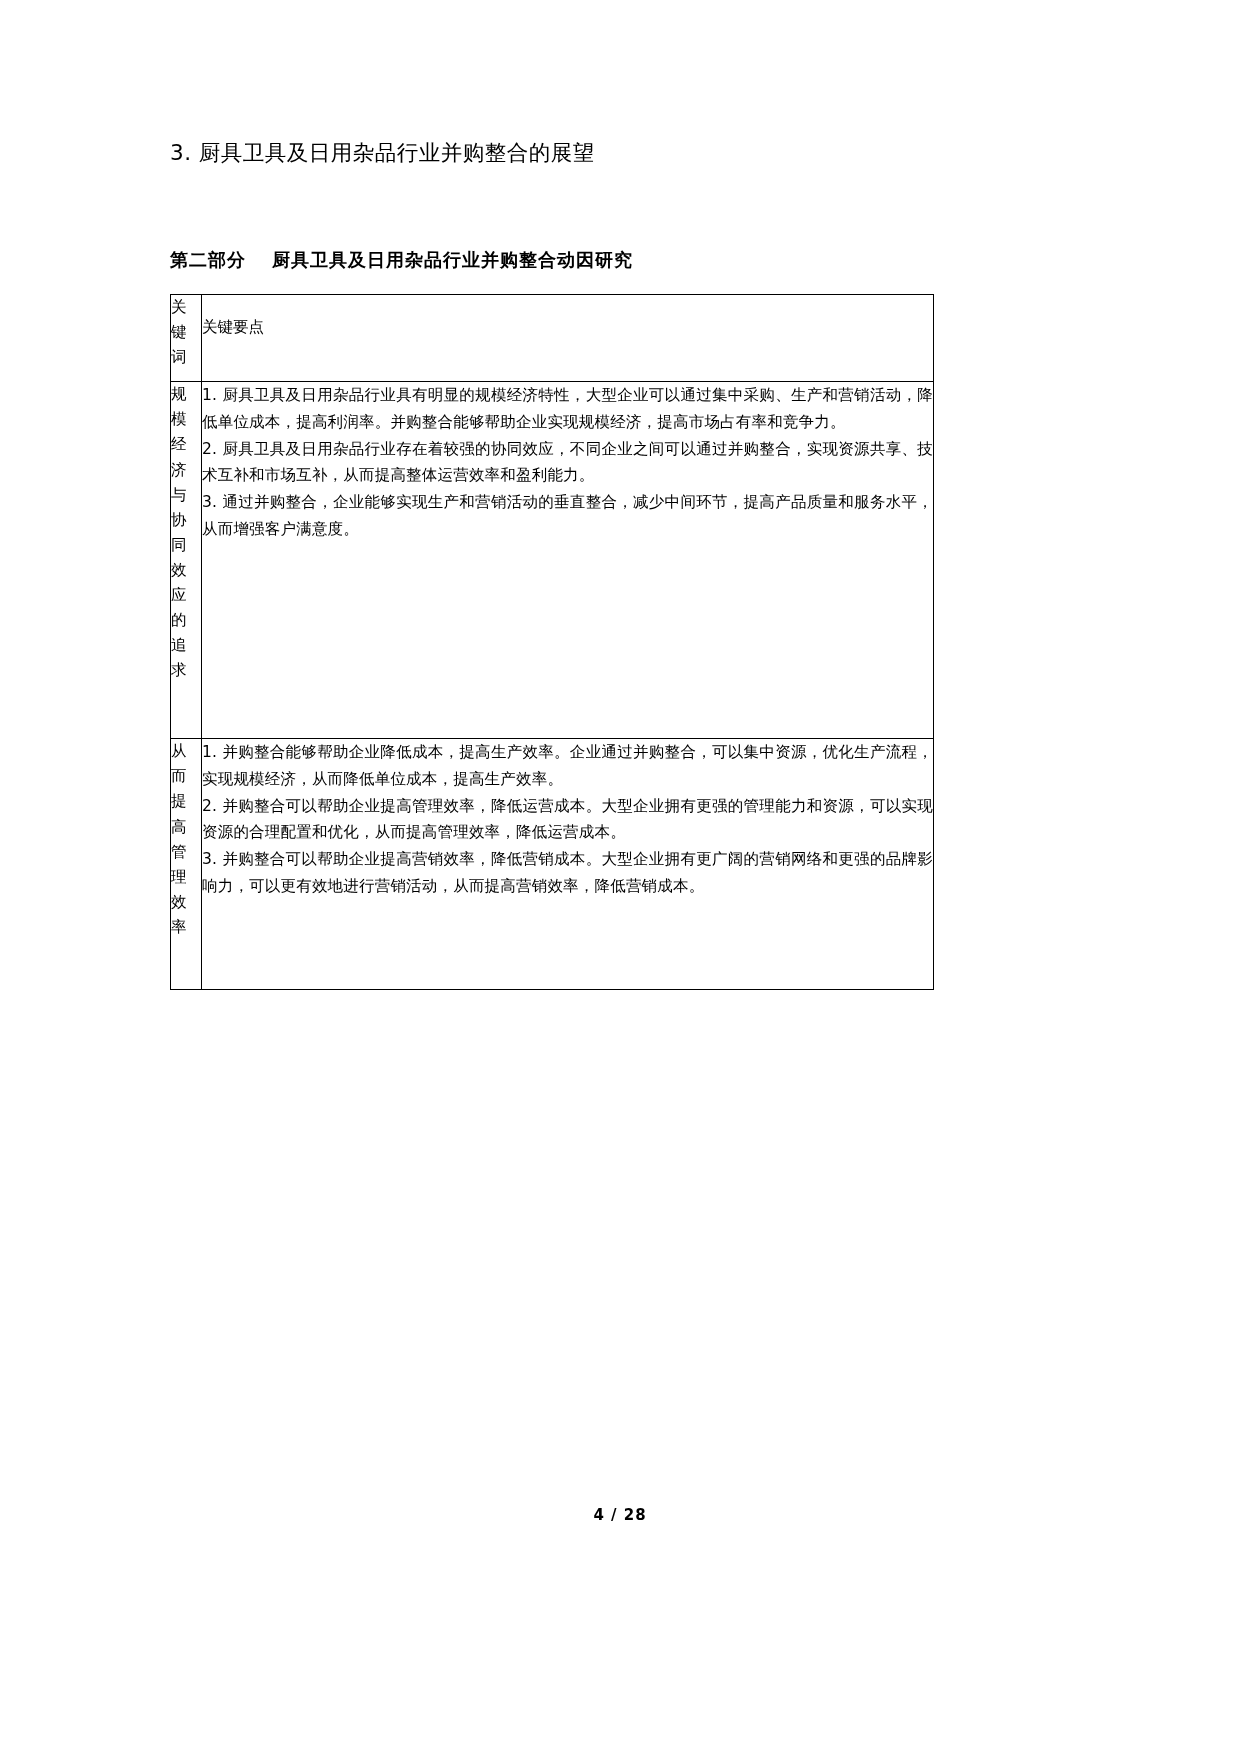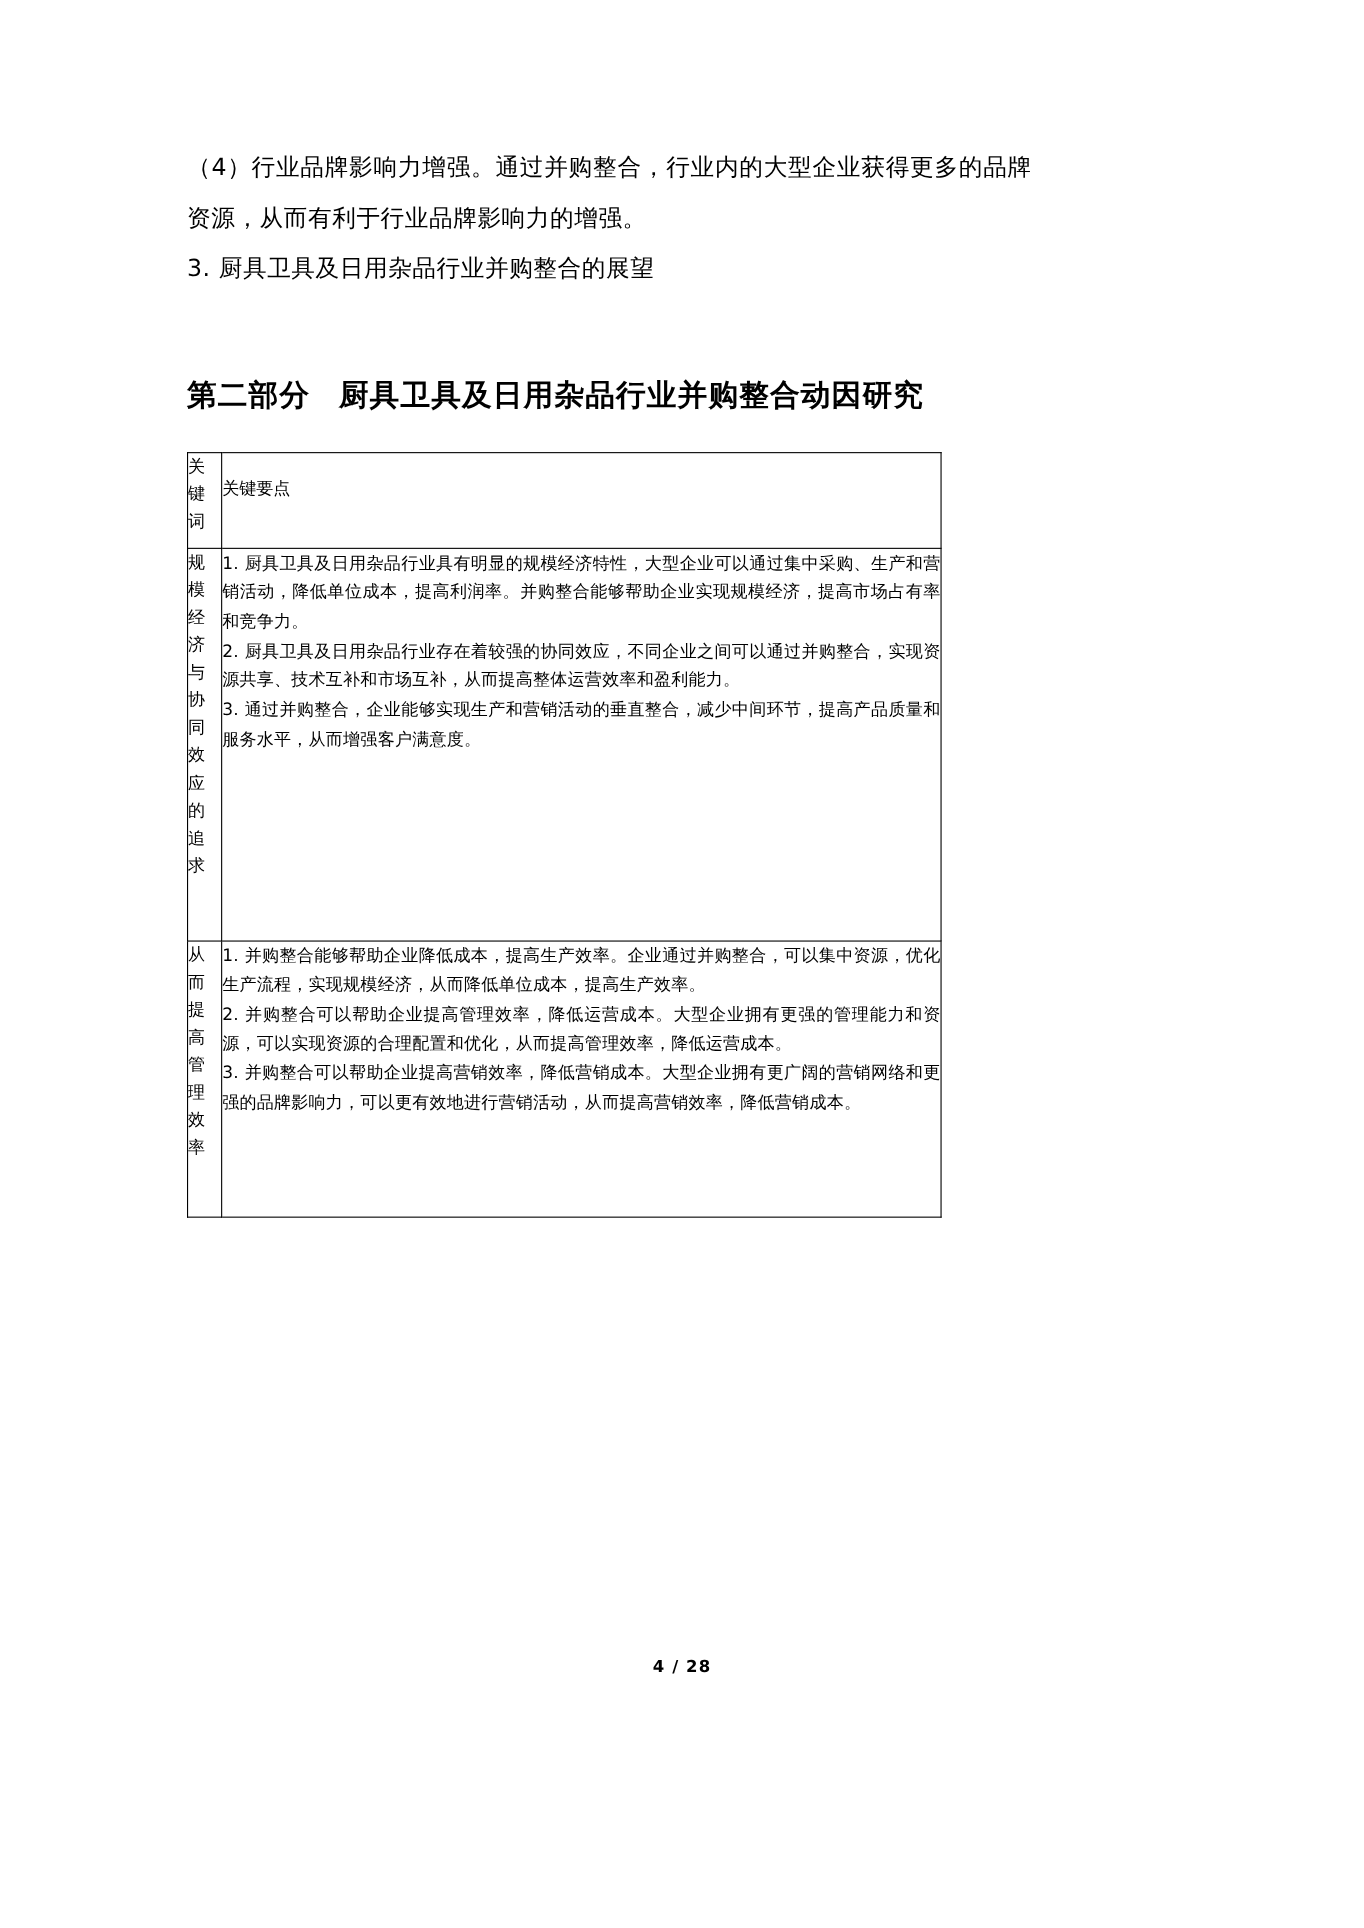--- a/index.html
+++ b/index.html
@@ -30,37 +30,37 @@
     text-align: justify;
     margin: 0;
   }
   .heading-num {
     font-size: 21.5px;
     line-height: 2.15;
     letter-spacing: 0.5px;
     margin: 0;
   }
   .section-title {
-    font-size: 27px;
+    font-size: 18px;
     font-weight: bold;
     letter-spacing: 1px;
     margin: 0;
     padding-top: 72px;
     padding-bottom: 22px;
     text-align: left;
   }
   .section-title .sp {
     display: inline-block;
     width: 26px;
   }
   table.kt {
     border-collapse: collapse;
-    width: 686px;
+    width: 764px;
     table-layout: fixed;
-    margin-top: 12px;
+    margin-top: 0;
   }
   table.kt td {
     border: 1px solid #000000;
     vertical-align: top;
     padding: 0;
   }
   td.kcol {
     width: 30px;
     padding: 10px 4px 10px 6px;
   }
@@ -101,21 +101,20 @@
     letter-spacing: 1px;
   }
 </style>
 </head>
 <body>
 
 <div class="page">
 
   <div class="content">
 
-    <p class="para">（4）行业品牌影响力增强。通过并购整合，行业内的大型企业获得更多的品牌资源，从而有利于行业品牌影响力的增强。</p>
 
     <p class="heading-num">3. 厨具卫具及日用杂品行业并购整合的展望</p>
 
 
     <h2 class="section-title">
       <span>第二部分</span><span class="sp"></span><span>厨具卫具及日用杂品行业并购整合动因研究</span>
     </h2>
 
     <table class="kt">
       <tbody>

